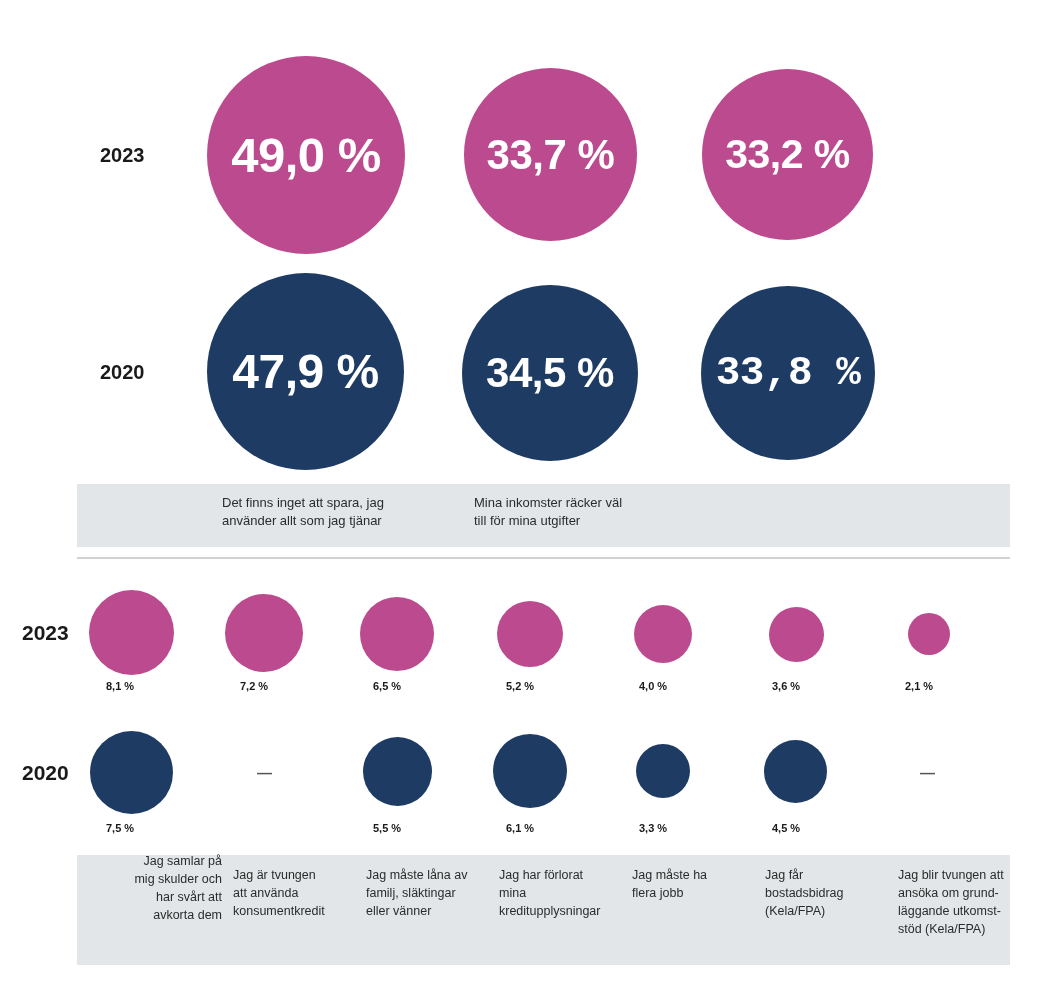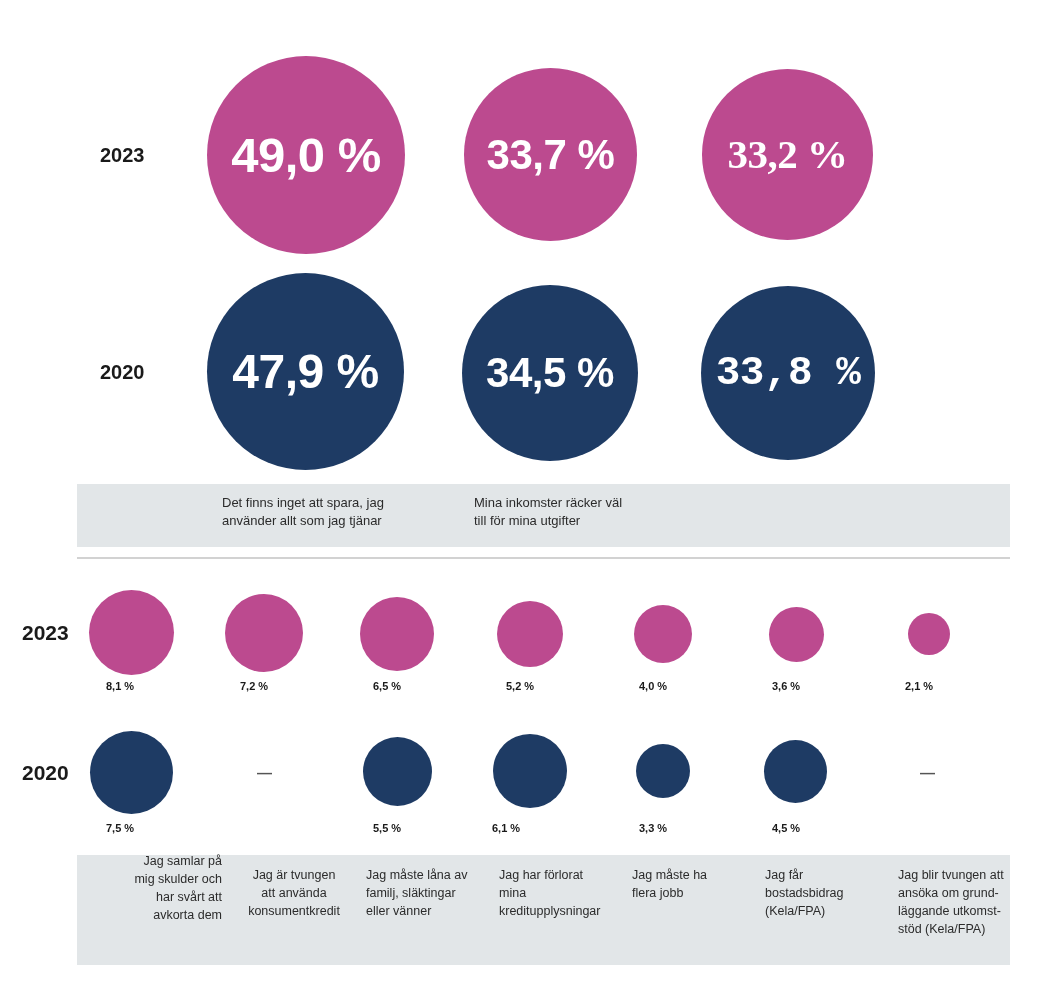--- a/index.html
+++ b/index.html
@@ -97,21 +97,21 @@
 
   <div class="year-label year-top" style="left:100px; top:144px;">2023</div>
   <div class="year-label year-top" style="left:100px; top:361px;">2020</div>
 
   <div class="bubble" style="left:207px; top:56px; width:198px; height:198px; background:#bc4a8f;">
     <span class="val" style="font-size:49px;">49,0 %</span>
   </div>
   <div class="bubble" style="left:464px; top:68px; width:173px; height:173px; background:#bc4a8f;">
     <span class="val" style="font-size:42px;">33,7 %</span>
   </div>
-  <div class="bubble" style="left:702px; top:69px; width:171px; height:171px; background:#bc4a8f;font-family:Liberation Serif, serif;">
+  <div class="bubble" style="left:702px; top:69px; width:171px; height:171px; background:#bc4a8f;">
     <span class="val" style="font-size:41px;">33,2 %</span>
   </div>
 
   <div class="bubble" style="left:207px; top:273px; width:197px; height:197px; background:#1e3b64;">
     <span class="val" style="font-size:48px;">47,9 %</span>
   </div>
   <div class="bubble" style="left:462px; top:285px; width:176px; height:176px; background:#1e3b64;">
     <span class="val" style="font-size:42px;">34,5 %</span>
   </div>
   <div class="bubble" style="left:701px; top:286px; width:174px; height:174px; background:#1e3b64;font-family:Liberation Mono, monospace;">
@@ -148,30 +148,30 @@
   <div class="bubble" style="left:90px;  top:731px; width:83px; height:83px; background:#1e3b64;"></div>
   <div class="dash" style="left:257px; top:764px;">—</div>
   <div class="bubble" style="left:363px; top:737px; width:69px; height:69px; background:#1e3b64;"></div>
   <div class="bubble" style="left:493px; top:734px; width:74px; height:74px; background:#1e3b64;"></div>
   <div class="bubble" style="left:636px; top:744px; width:54px; height:54px; background:#1e3b64;"></div>
   <div class="bubble" style="left:764px; top:740px; width:63px; height:63px; background:#1e3b64;"></div>
   <div class="dash" style="left:920px; top:764px;">—</div>
 
   <div class="caption" style="left:106px; top:822px;">7,5 %</div>
   <div class="caption" style="left:373px; top:822px;">5,5 %</div>
-  <div class="caption" style="left:492px; top:822px;">6,1 %</div>
+  <div class="caption" style="left:506px; top:822px;">6,1 %</div>
   <div class="caption" style="left:639px; top:822px;">3,3 %</div>
   <div class="caption" style="left:772px; top:822px;">4,5 %</div>
 
   <div class="band" style="left:77px; top:855px; width:933px; height:110px;"></div>
   <div class="band-cell-small" style="left:100px; top:852px; width:122px;text-align:right;">Jag samlar på
 mig skulder och
 har svårt att
 avkorta dem</div>
-  <div class="band-cell-small" style="left:233px; top:866px; width:122px;text-align:center;">Jag är tvungen
+  <div class="band-cell-small" style="left:233px; top:866px; width:122px;">Jag är tvungen
 att använda
 konsumentkredit</div>
   <div class="band-cell-small" style="left:366px; top:866px; width:128px;">Jag måste låna av
 familj, släktingar
 eller vänner</div>
   <div class="band-cell-small" style="left:499px; top:866px; width:122px;">Jag har förlorat
 mina
 kreditupplysningar</div>
   <div class="band-cell-small" style="left:632px; top:866px; width:118px;">Jag måste ha
 flera jobb</div>

